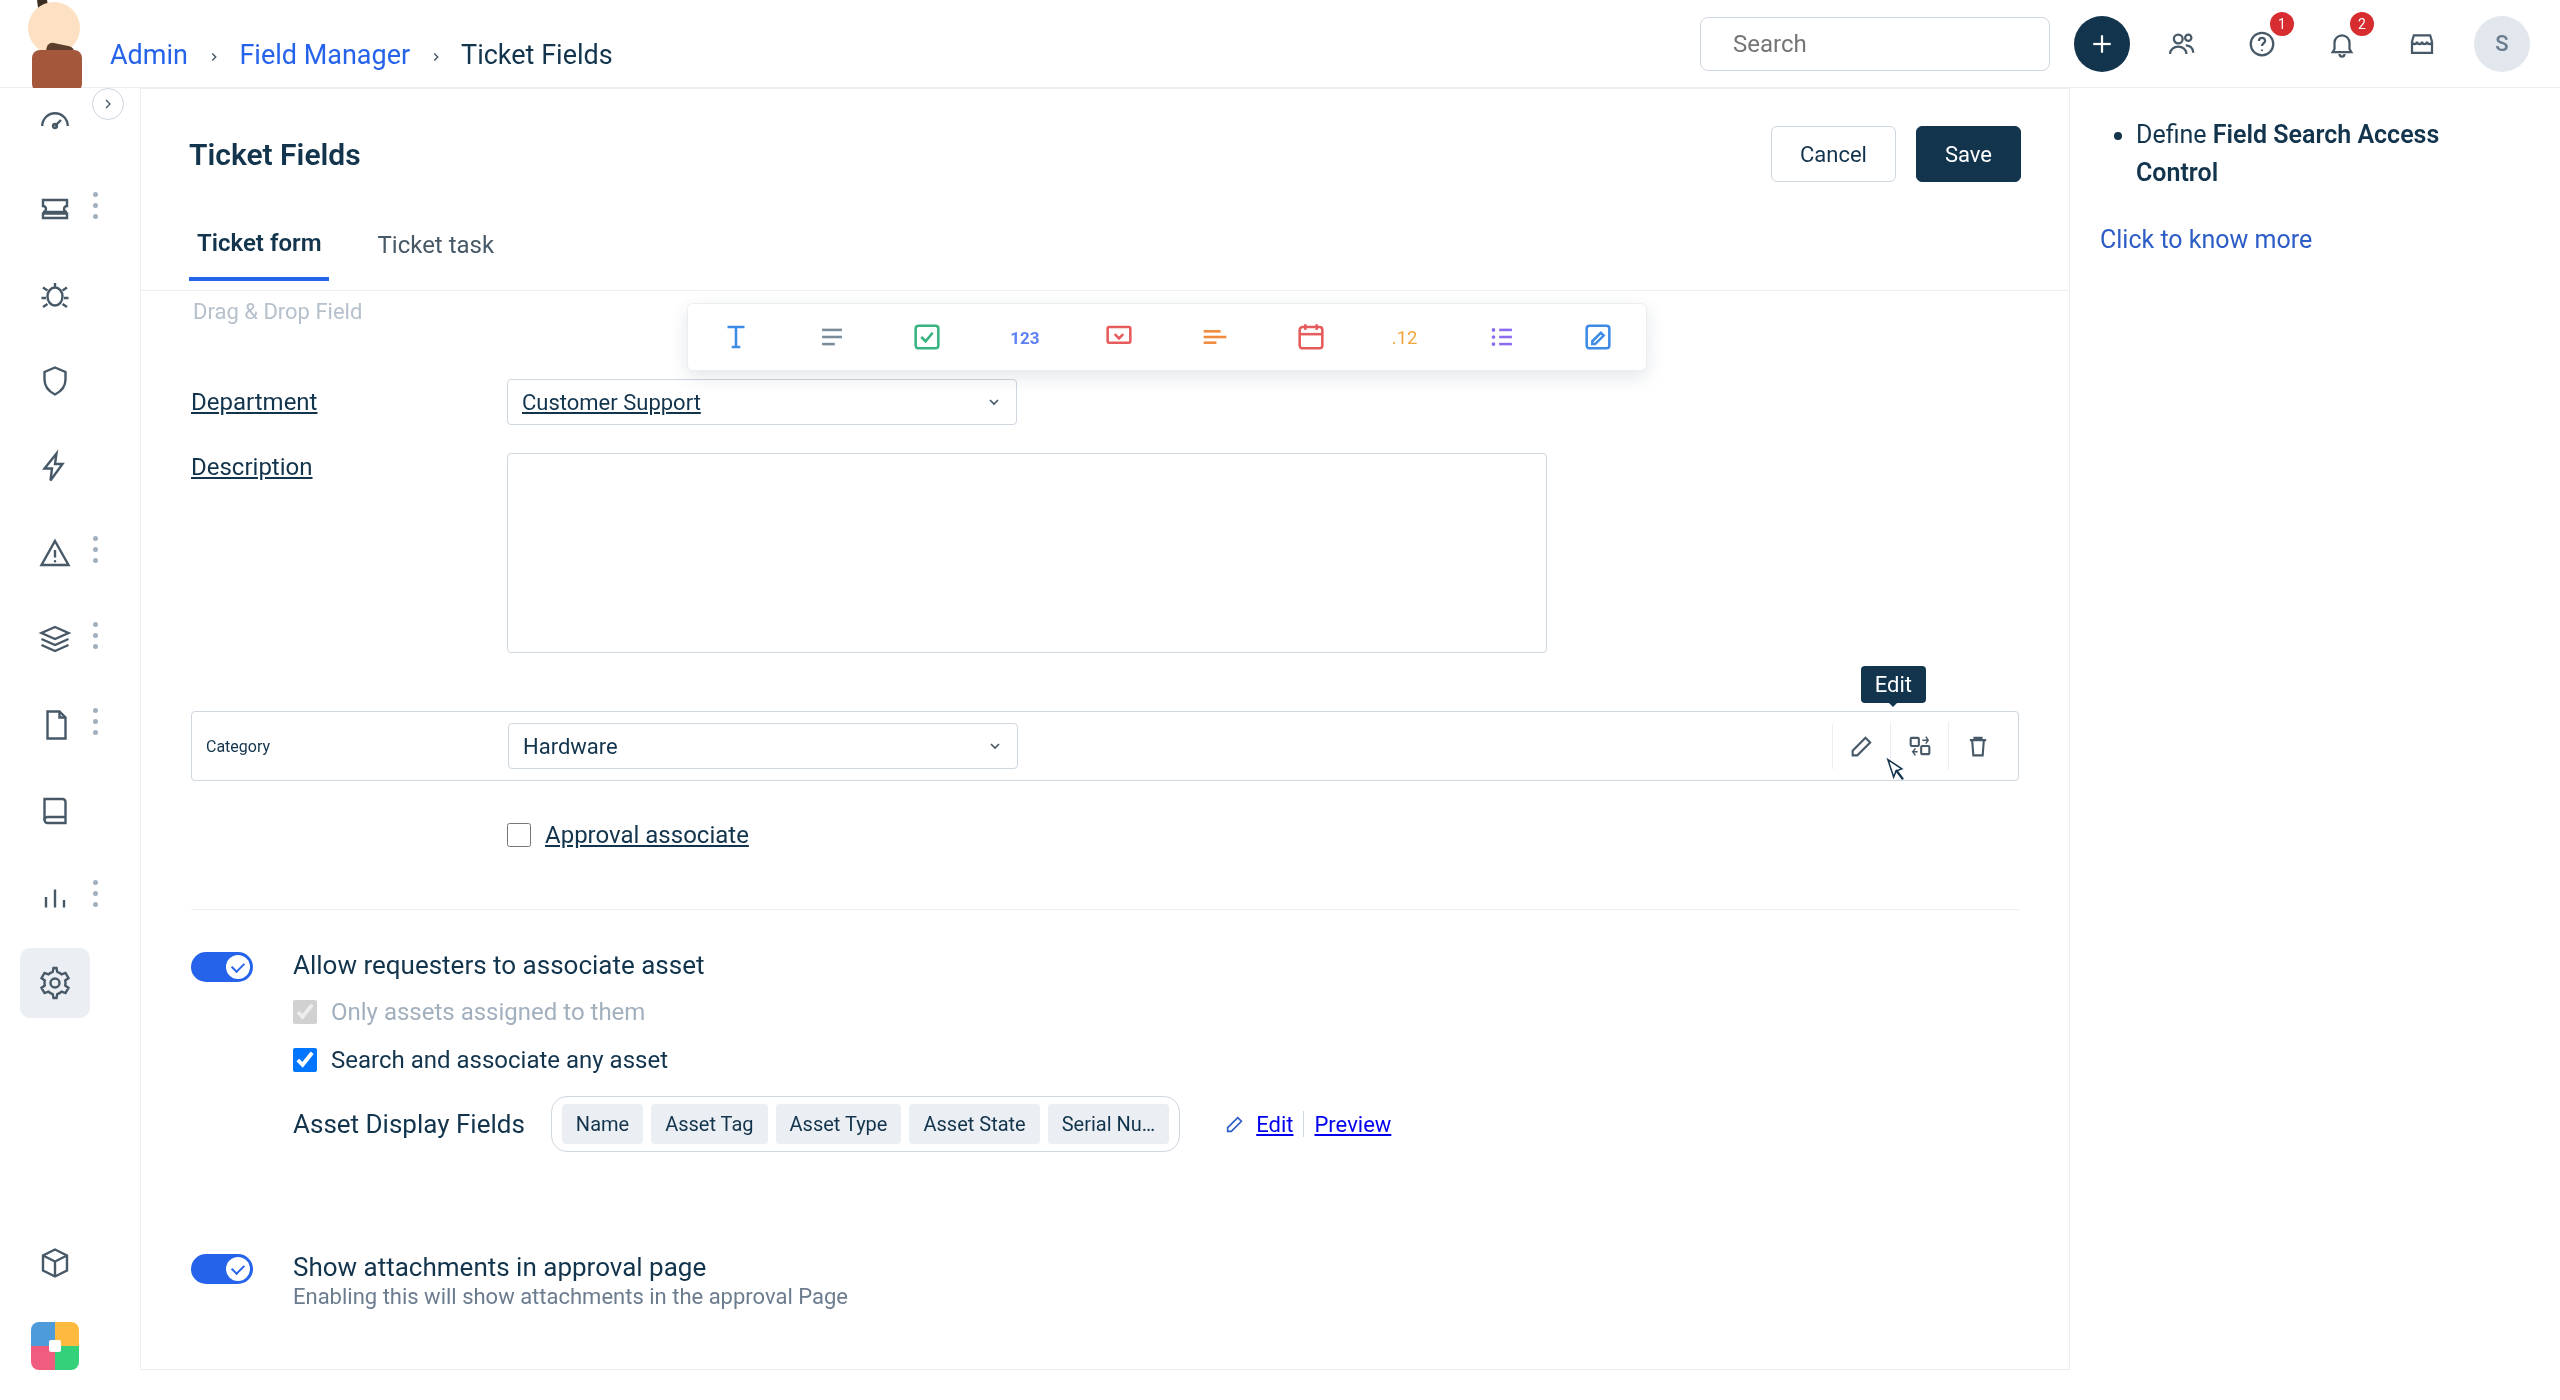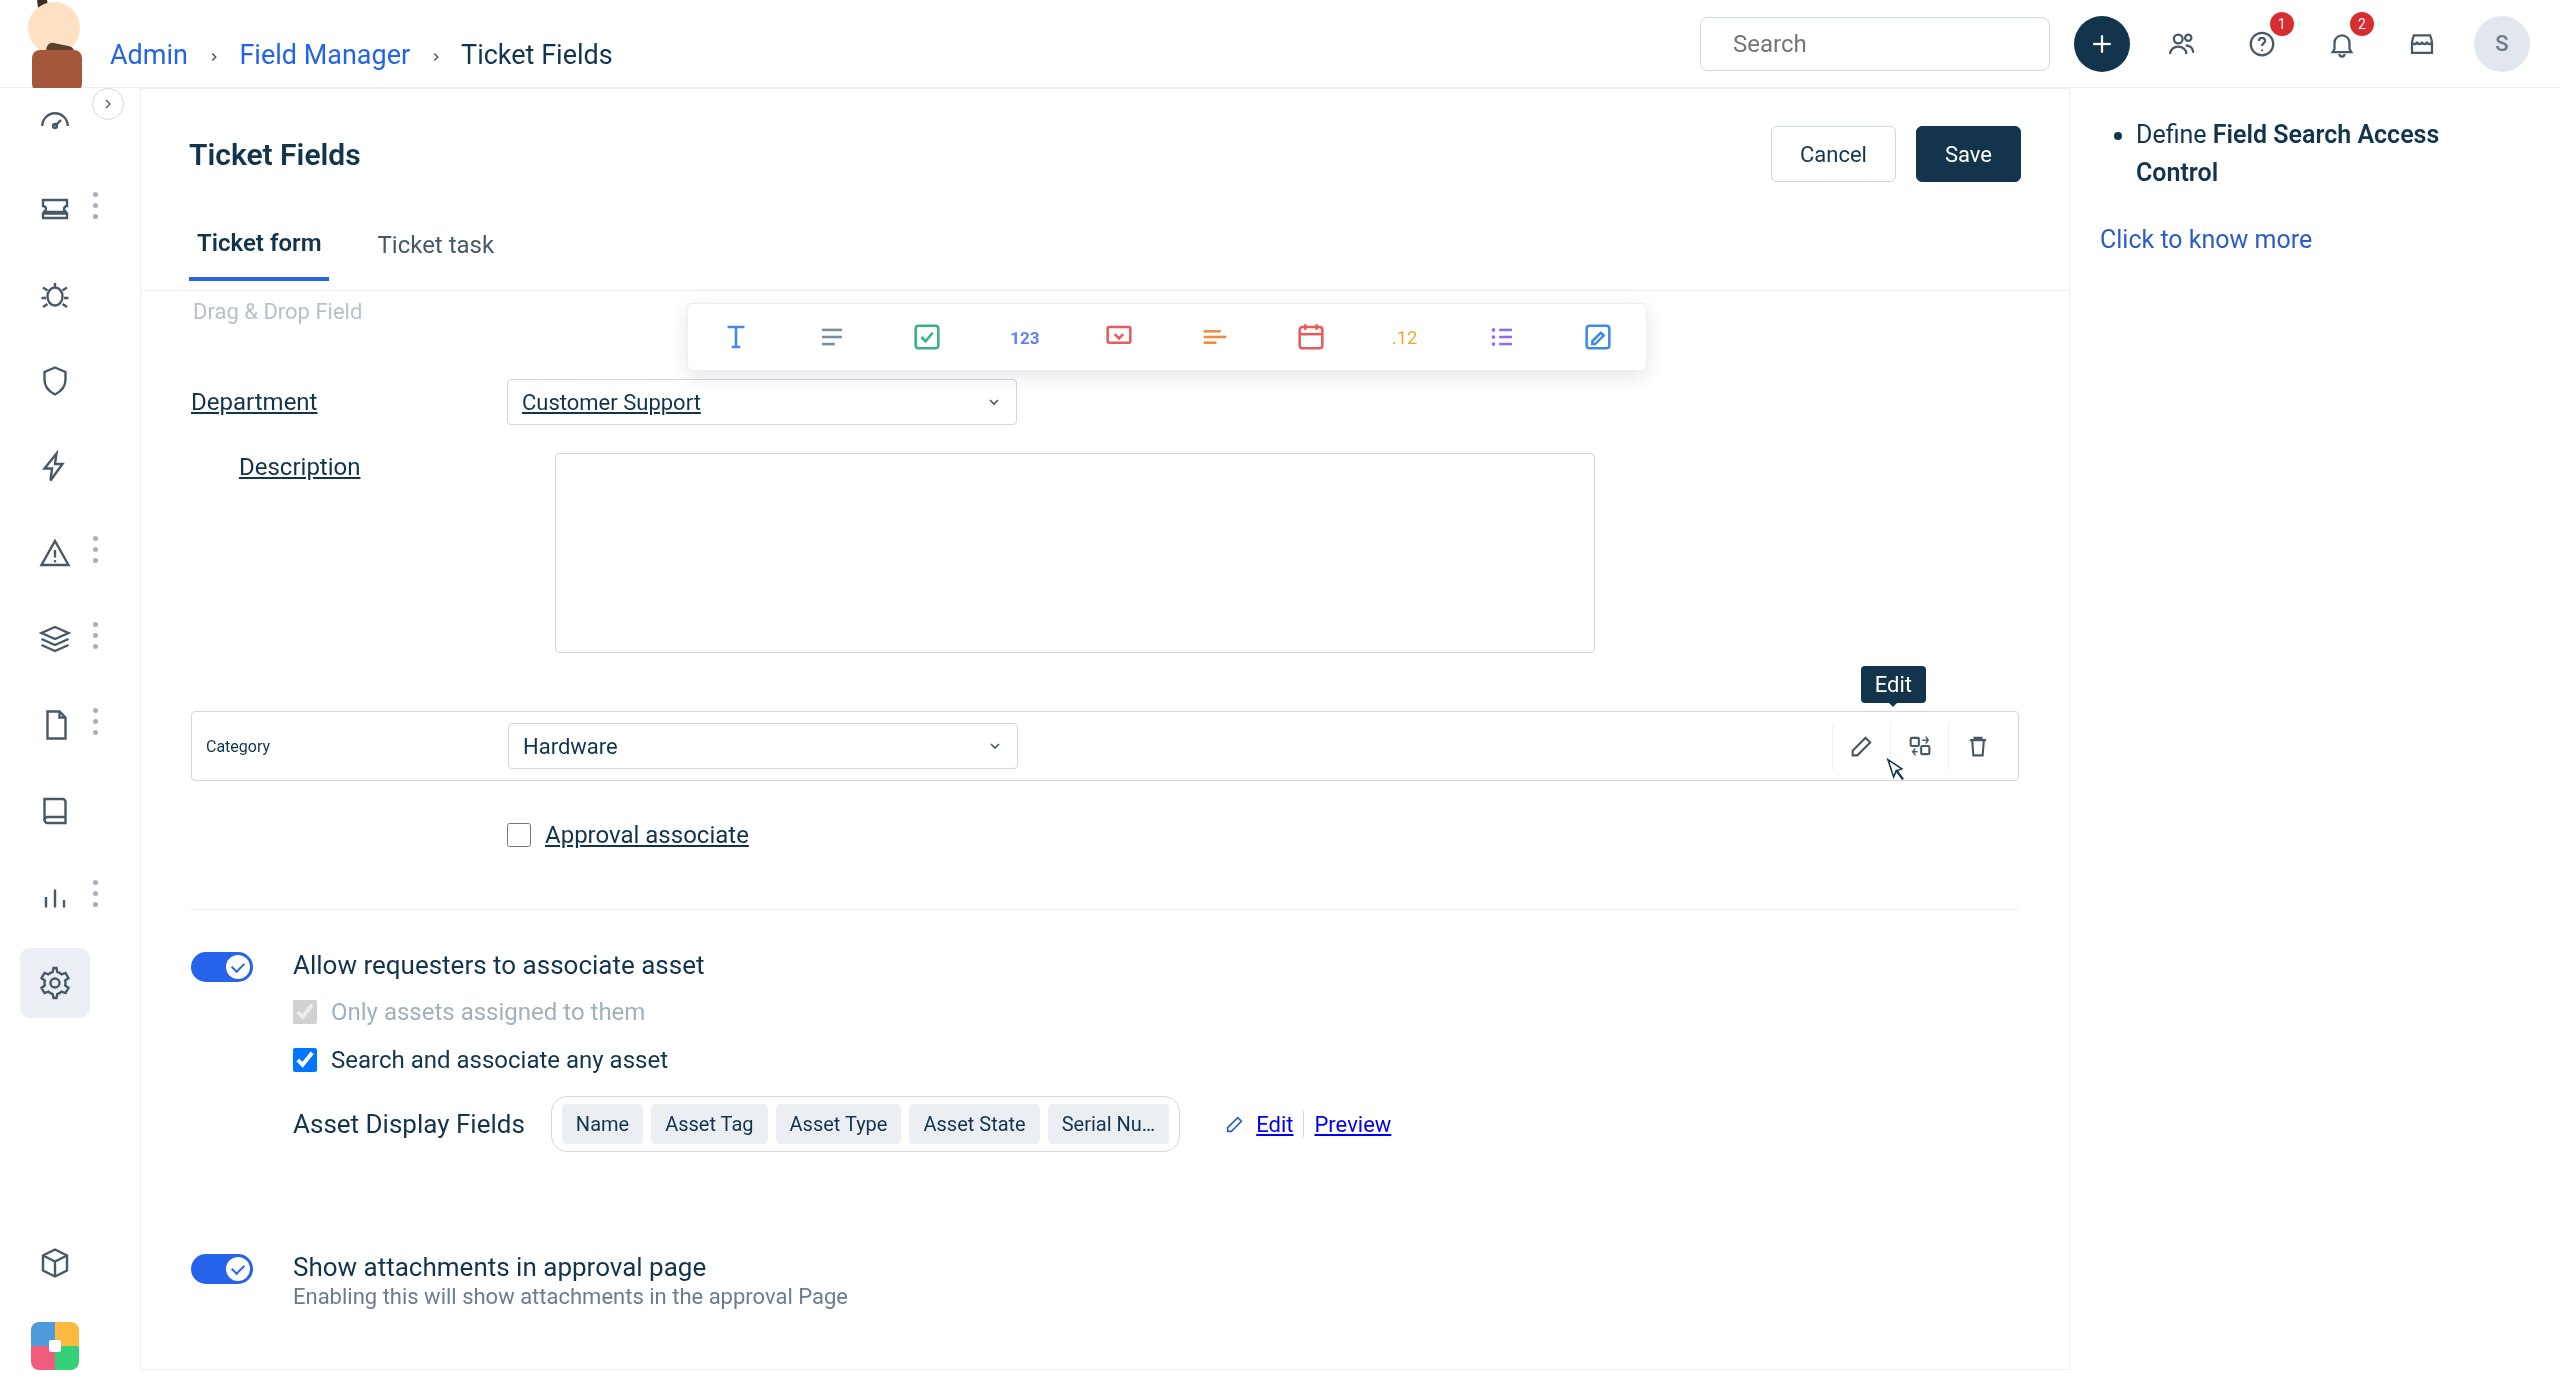--- a/index.html
+++ b/index.html
@@ -382,21 +382,21 @@
           <div class="frow">
             <div class="flabel">Department</div>
             <div class="fselect">
               <span>Customer Support</span>
               <span class="caret"><svg viewBox="0 0 24 24">
                     <polyline points="6 9 12 15 18 9"></polyline>
                   </svg></span>
             </div>
           </div>
 
-          <div class="frow" style="align-items:flex-start;margin-left:48px;">
+          <div class="frow" style="align-items:flex-start;">
             <div class="flabel">Description</div>
             <div class="desc-box"></div>
           </div>
 
           <div style="height:30px"></div>
 
           <div class="category-row">
             <div class="flabel">Category</div>
             <div class="fselect">
               <span>Hardware</span>

